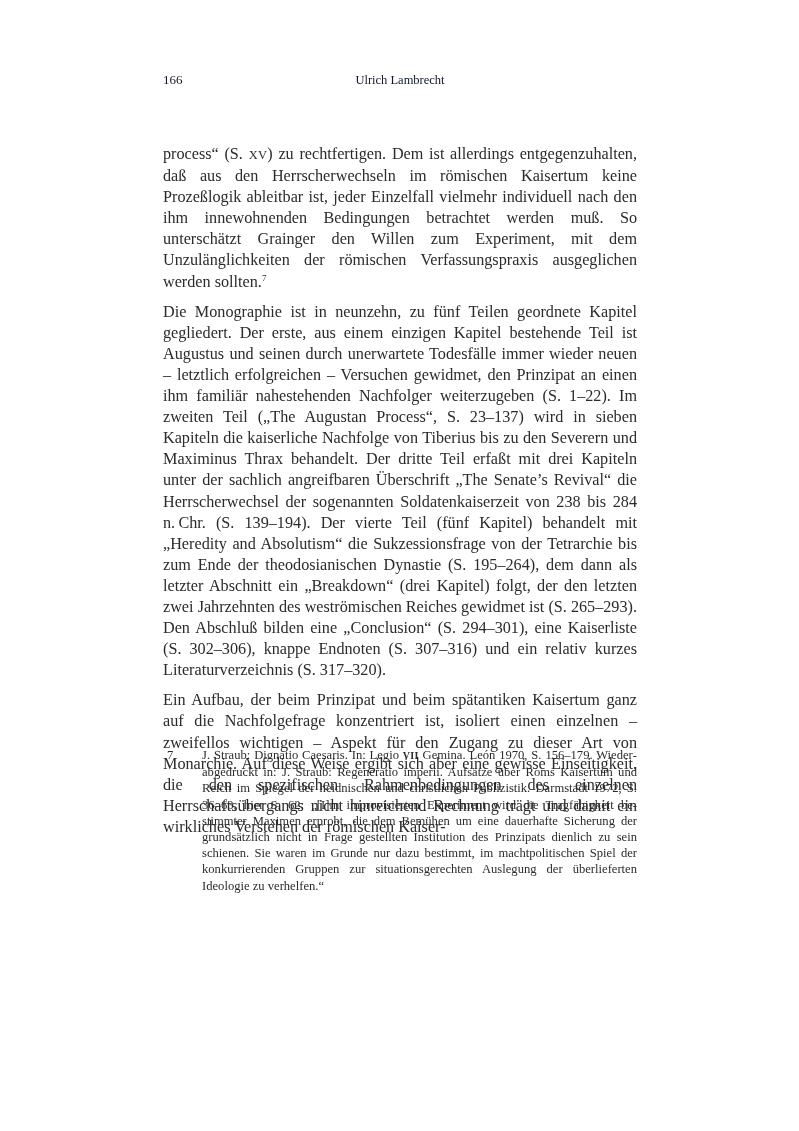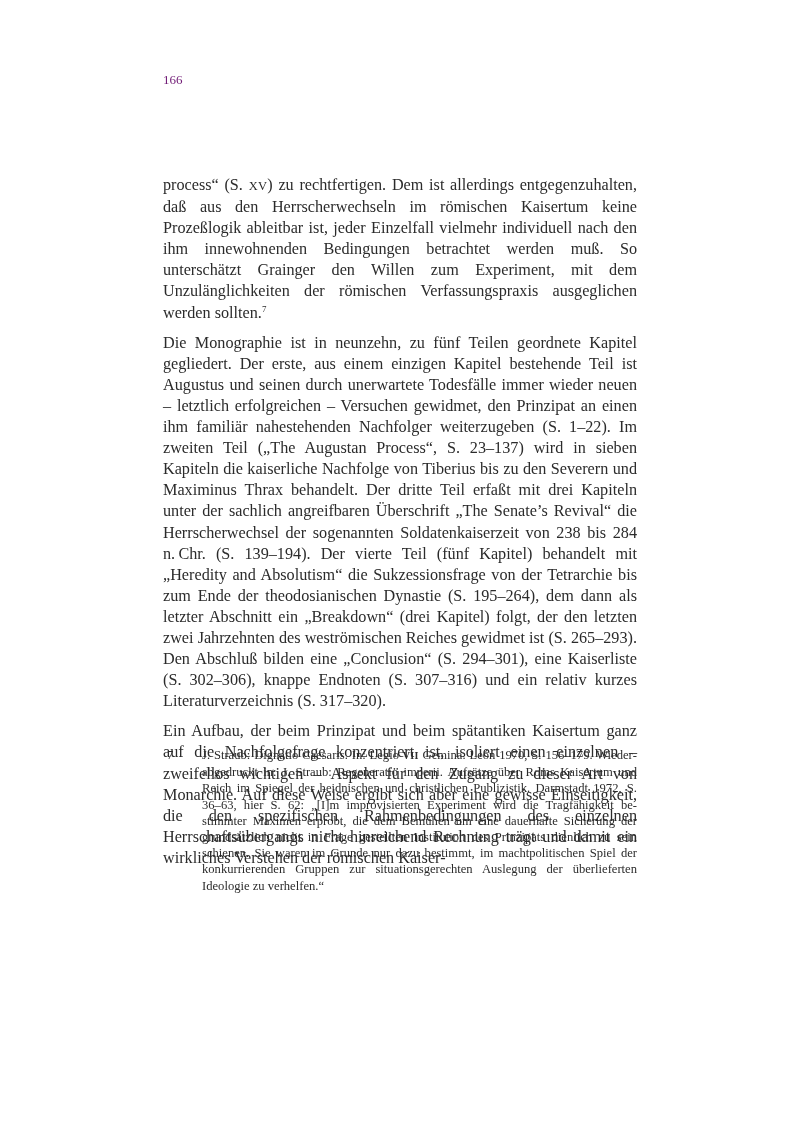--- a/index.html
+++ b/index.html
@@ -15,21 +15,21 @@
       font-family: "Liberation Serif", "DejaVu Serif", serif;
       color: #2b2b2b;
     }
     .running-head {
       position: absolute;
       top: 72px;
       left: 163px;
       width: 474px;
       height: 20px;
       font-size: 13px;
-      color: #701a75;
+      color: #0f172a;
     }
     .page-number {
       position: absolute;
       left: 0;
       top: 0;
     }
     .running-title {
       position: absolute;
       left: 0;
       right: 0;
@@ -39,21 +39,20 @@
     }
     .main-text {
       position: absolute;
       top: 144px;
       left: 163px;
       width: 474px;
       font-size: 16.2px;
       line-height: 21.1px;
       text-align: justify;
       hyphens: manual;
-      margin-top: 31px;
     }
     .main-text p {
       margin: 0;
     }
     .main-text p + p {
       margin-top: 9px;
     }
     .fn-ref {
       font-size: 9px;
       vertical-align: 6px;
@@ -84,20 +83,21 @@
     .footnote .sc {
       font-size: 10px;
       font-weight: bold;
     }
   </style>
 </head>
 <body>
 
 <div class="running-head">
   <span class="page-number">166</span>
+  <span class="running-title">Ulrich Lambrecht</span>
 </div>
 
 <div class="main-text">
   <p><span>process“ (S. </span><span class="sc">XV</span><span>) zu rechtfertigen. Dem ist allerdings entgegenzuhalten, daß aus den Herrscherwechseln im römischen Kaisertum keine Prozeßlogik ab­leitbar ist, jeder Einzelfall vielmehr individuell nach den ihm innewohnenden Bedingungen betrachtet werden muß. So unterschätzt Grainger den Willen zum Experiment, mit dem Unzulänglichkeiten der römischen Verfassungs­praxis ausgeglichen werden sollten.</span><sup class="fn-ref">7</sup></p>
   <p>Die Monographie ist in neunzehn, zu fünf Teilen geordnete Kapitel geglie­dert. Der erste, aus einem einzigen Kapitel bestehende Teil ist Augustus und seinen durch unerwartete Todesfälle immer wieder neuen – letztlich erfolg­reichen – Versuchen gewidmet, den Prinzipat an einen ihm familiär naheste­henden Nachfolger weiterzugeben (S. 1–22). Im zweiten Teil („The Augus­tan Process“, S. 23–137) wird in sieben Kapiteln die kaiserliche Nachfolge von Tiberius bis zu den Severern und Maximinus Thrax behandelt. Der dritte Teil erfaßt mit drei Kapiteln unter der sachlich angreifbaren Über­schrift „The Senate’s Revival“ die Herrscherwechsel der sogenannten Solda­tenkaiserzeit von 238 bis 284 n. Chr. (S. 139–194). Der vierte Teil (fünf Ka­pitel) behandelt mit „Heredity and Absolutism“ die Sukzessionsfrage von der Tetrarchie bis zum Ende der theodosianischen Dynastie (S. 195–264), dem dann als letzter Abschnitt ein „Breakdown“ (drei Kapitel) folgt, der den letzten zwei Jahrzehnten des weströmischen Reiches gewidmet ist (S. 265–­293). Den Abschluß bilden eine „Conclusion“ (S. 294–301), eine Kaiserliste (S. 302–306), knappe Endnoten (S. 307–316) und ein relativ kurzes Litera­turverzeichnis (S. 317–320).</p>
   <p>Ein Aufbau, der beim Prinzipat und beim spätantiken Kaisertum ganz auf die Nachfolgefrage konzentriert ist, isoliert einen einzelnen – zweifellos wichtigen – Aspekt für den Zugang zu dieser Art von Monarchie. Auf diese Weise ergibt sich aber eine gewisse Einseitigkeit, die den spezifischen Rah­menbedingungen des einzelnen Herrschaftsübergangs nicht hinreichend Rechnung trägt und damit ein wirkliches Verstehen der römischen Kaiser-</p>
 </div>
 
 <div class="footnotes">
   <div class="footnote">

